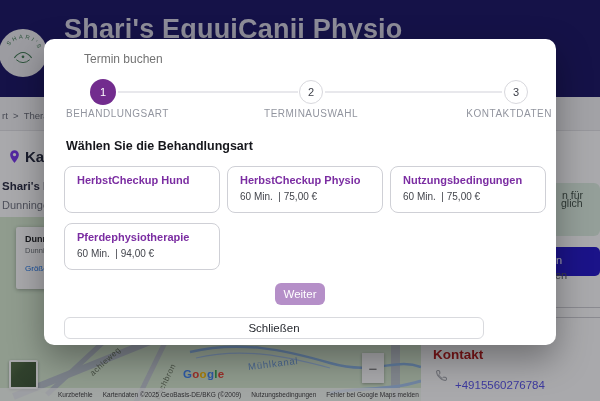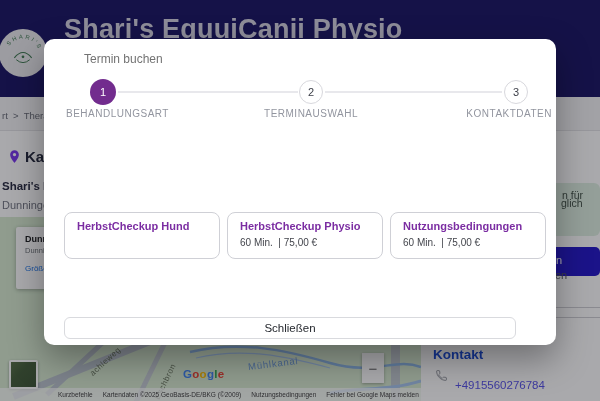--- a/index.html
+++ b/index.html
@@ -39,42 +39,42 @@
   .attrib { position:absolute; left:0; top:171px; width:421px; height:13px; background:rgba(255,255,255,.72); display:flex; align-items:center; gap:10px; padding-left:58px; font-size:6.5px; color:#444; white-space:nowrap; }
 
   
   .notice { position:absolute; left:429px; top:183px; width:171px; height:53px; background:#dff0e2; border-radius:6px; }
   .notice-t1 { position:absolute; left:562px; top:189px; font-size:10.5px; color:#445349; }
   .notice-t2 { position:absolute; left:561px; top:197px; font-size:10.5px; color:#445349; }
   .cta { position:absolute; left:429px; top:247px; width:171px; height:29px; background:#2619c9; border-radius:5px; }
   .cta-t { position:absolute; left:556px; top:254px; font-size:11px; color:#fff; }
   .row-frag { position:absolute; left:555px; top:269px; font-size:11px; color:#55575f; }
   .side-line { position:absolute; left:556px; width:44px; height:1px; background:#d0d0d5; }
-  .kontakt { position:absolute; left:433px; top:347px; font-size:13.5px; font-weight:bold; color:#1d4ed8; }
+  .kontakt { position:absolute; left:433px; top:347px; font-size:13.5px; font-weight:bold; color:#b91c1c; }
   .phone-ic { position:absolute; left:435px; top:368px; }
   .phone { position:absolute; left:455px; top:379px; font-size:11.5px; color:#5a55ea;text-align:center; }
 
   
   .overlay { position:absolute; inset:0; background:rgba(10,8,18,.35); z-index:5; }
 
   
   .modal { position:absolute; left:44px; top:39px; width:512px; height:306px; background:#fff; border-radius:10px; box-shadow:0 14px 34px rgba(0,0,0,.35); z-index:10; }
   .m-title { position:absolute; left:40px; top:13px; font-size:12px; color:#737373; }
   .step-circle { position:absolute; border-radius:50%; display:flex; align-items:center; justify-content:center; font-size:11px; }
   .step-circle.active { width:26px; height:26px; background:#722c8e; color:#fff; }
   .step-circle.idle { width:24px; height:24px; background:#fff; border:1px solid #d8d8dd; color:#3c3f48; }
   .step-line { position:absolute; top:52px; height:2px; background:#e8e8ec; }
   .step-label { position:absolute; top:69px; font-size:10px; letter-spacing:.5px; color:#92959f; white-space:nowrap; }
   .m-heading { position:absolute; left:22px; top:100px; font-size:12.5px; font-weight:bold; color:#16171c; }
   .cards { position:absolute; left:20px; top:127px; width:482px; display:grid; grid-template-columns:repeat(3,156px); column-gap:7px; row-gap:10px; }
-  .card { height:47px; border:1px solid #cfd0d6; border-radius:8px; padding:7px 12px; background:#fff; cursor:pointer;margin-top:46px; }
+  .card { height:47px; border:1px solid #cfd0d6; border-radius:8px; padding:7px 12px; background:#fff; cursor:pointer; }
   .card-name { font-size:11px; font-weight:bold; color:#7b2da2; white-space:nowrap; }
   .card-details { font-size:10px; color:#43454c; margin-top:5px; white-space:pre; }
   .weiter { position:absolute; left:50%; transform:translateX(-50%); top:244px; width:50px; height:22px; background:#b58fc8; border:none; border-radius:6px; color:#fff; font-size:11.5px; font-family:inherit; }
-  .schliessen { position:absolute; left:20px; top:278px; width:452px; height:22px; background:#fff; border:1px solid #d9dade; border-radius:6px; color:#26292f; font-size:11.5px; font-family:inherit; }
+  .schliessen { position:absolute; left:20px; top:278px; width:420px; height:22px; background:#fff; border:1px solid #d9dade; border-radius:6px; color:#26292f; font-size:11.5px; font-family:inherit; }
 </style>
 </head>
 <body>
 
 <div class="page">
 
   <div class="site-header">
     <div class="site-title">Shari's EquuiCanii Physio</div>
   </div>
 
@@ -170,29 +170,35 @@
   <div class="step-line" style="left:281px; width:177px;"></div>
 
   <div class="step-circle active" style="left:46px; top:40px;">1</div>
   <div class="step-circle idle" style="left:255px; top:41px;">2</div>
   <div class="step-circle idle" style="left:460px; top:41px;">3</div>
 
   <div class="step-label" style="left:22px;">BEHANDLUNGSART</div>
   <div class="step-label" style="left:267px; transform:translateX(-50%);">TERMINAUSWAHL</div>
   <div class="step-label" style="right:4px;">KONTAKTDATEN</div>
 
+  <div class="m-heading">Wählen Sie die Behandlungsart</div>
 
   <div class="cards">
     <div class="card">
       <div class="card-name">HerbstCheckup Hund</div>
     </div>
     <div class="card">
       <div class="card-name">HerbstCheckup Physio</div>
       <div class="card-details">60 Min.  | 75,00 €</div>
     </div>
     <div class="card">
       <div class="card-name">Nutzungsbedingungen</div>
       <div class="card-details">60 Min.  | 75,00 €</div>
     </div>
-  </div>
-
+    <div class="card">
+      <div class="card-name">Pferdephysiotherapie</div>
+      <div class="card-details">60 Min.  | 94,00 €</div>
+    </div>
+  </div>
+
+  <button class="weiter">Weiter</button>
   <button class="schliessen">Schließen</button>
 </div>
 
 </body></html>

